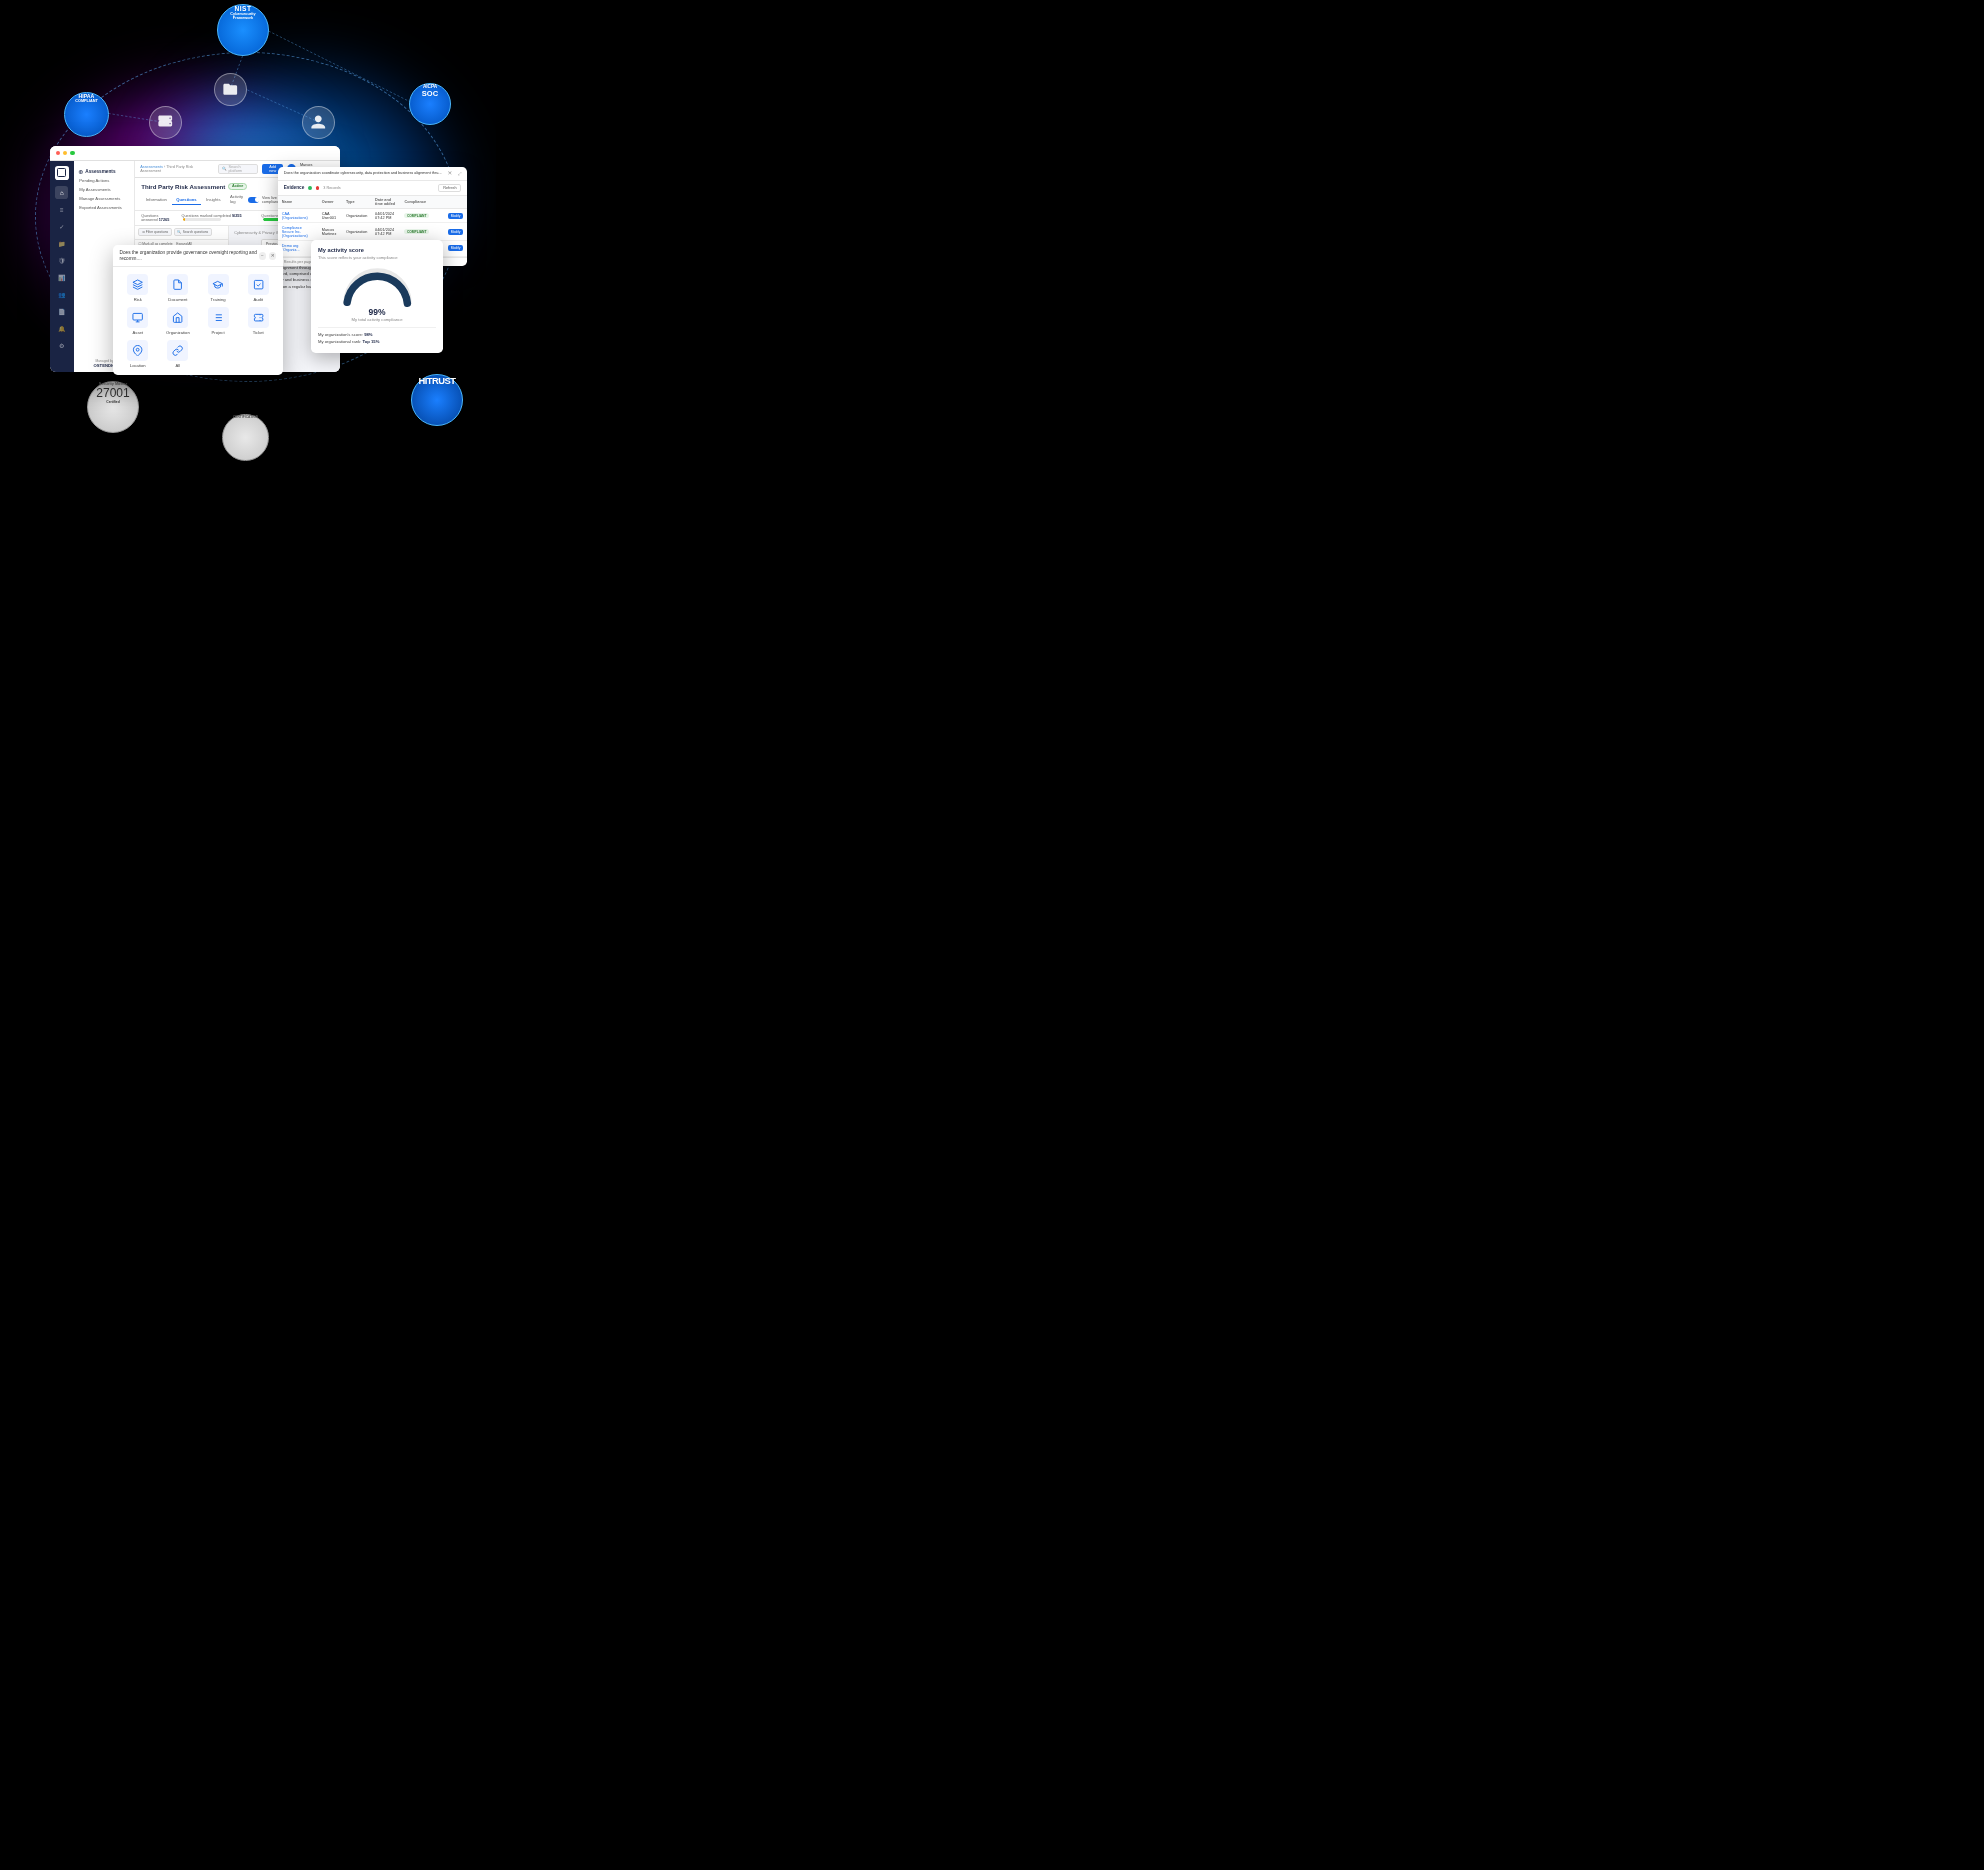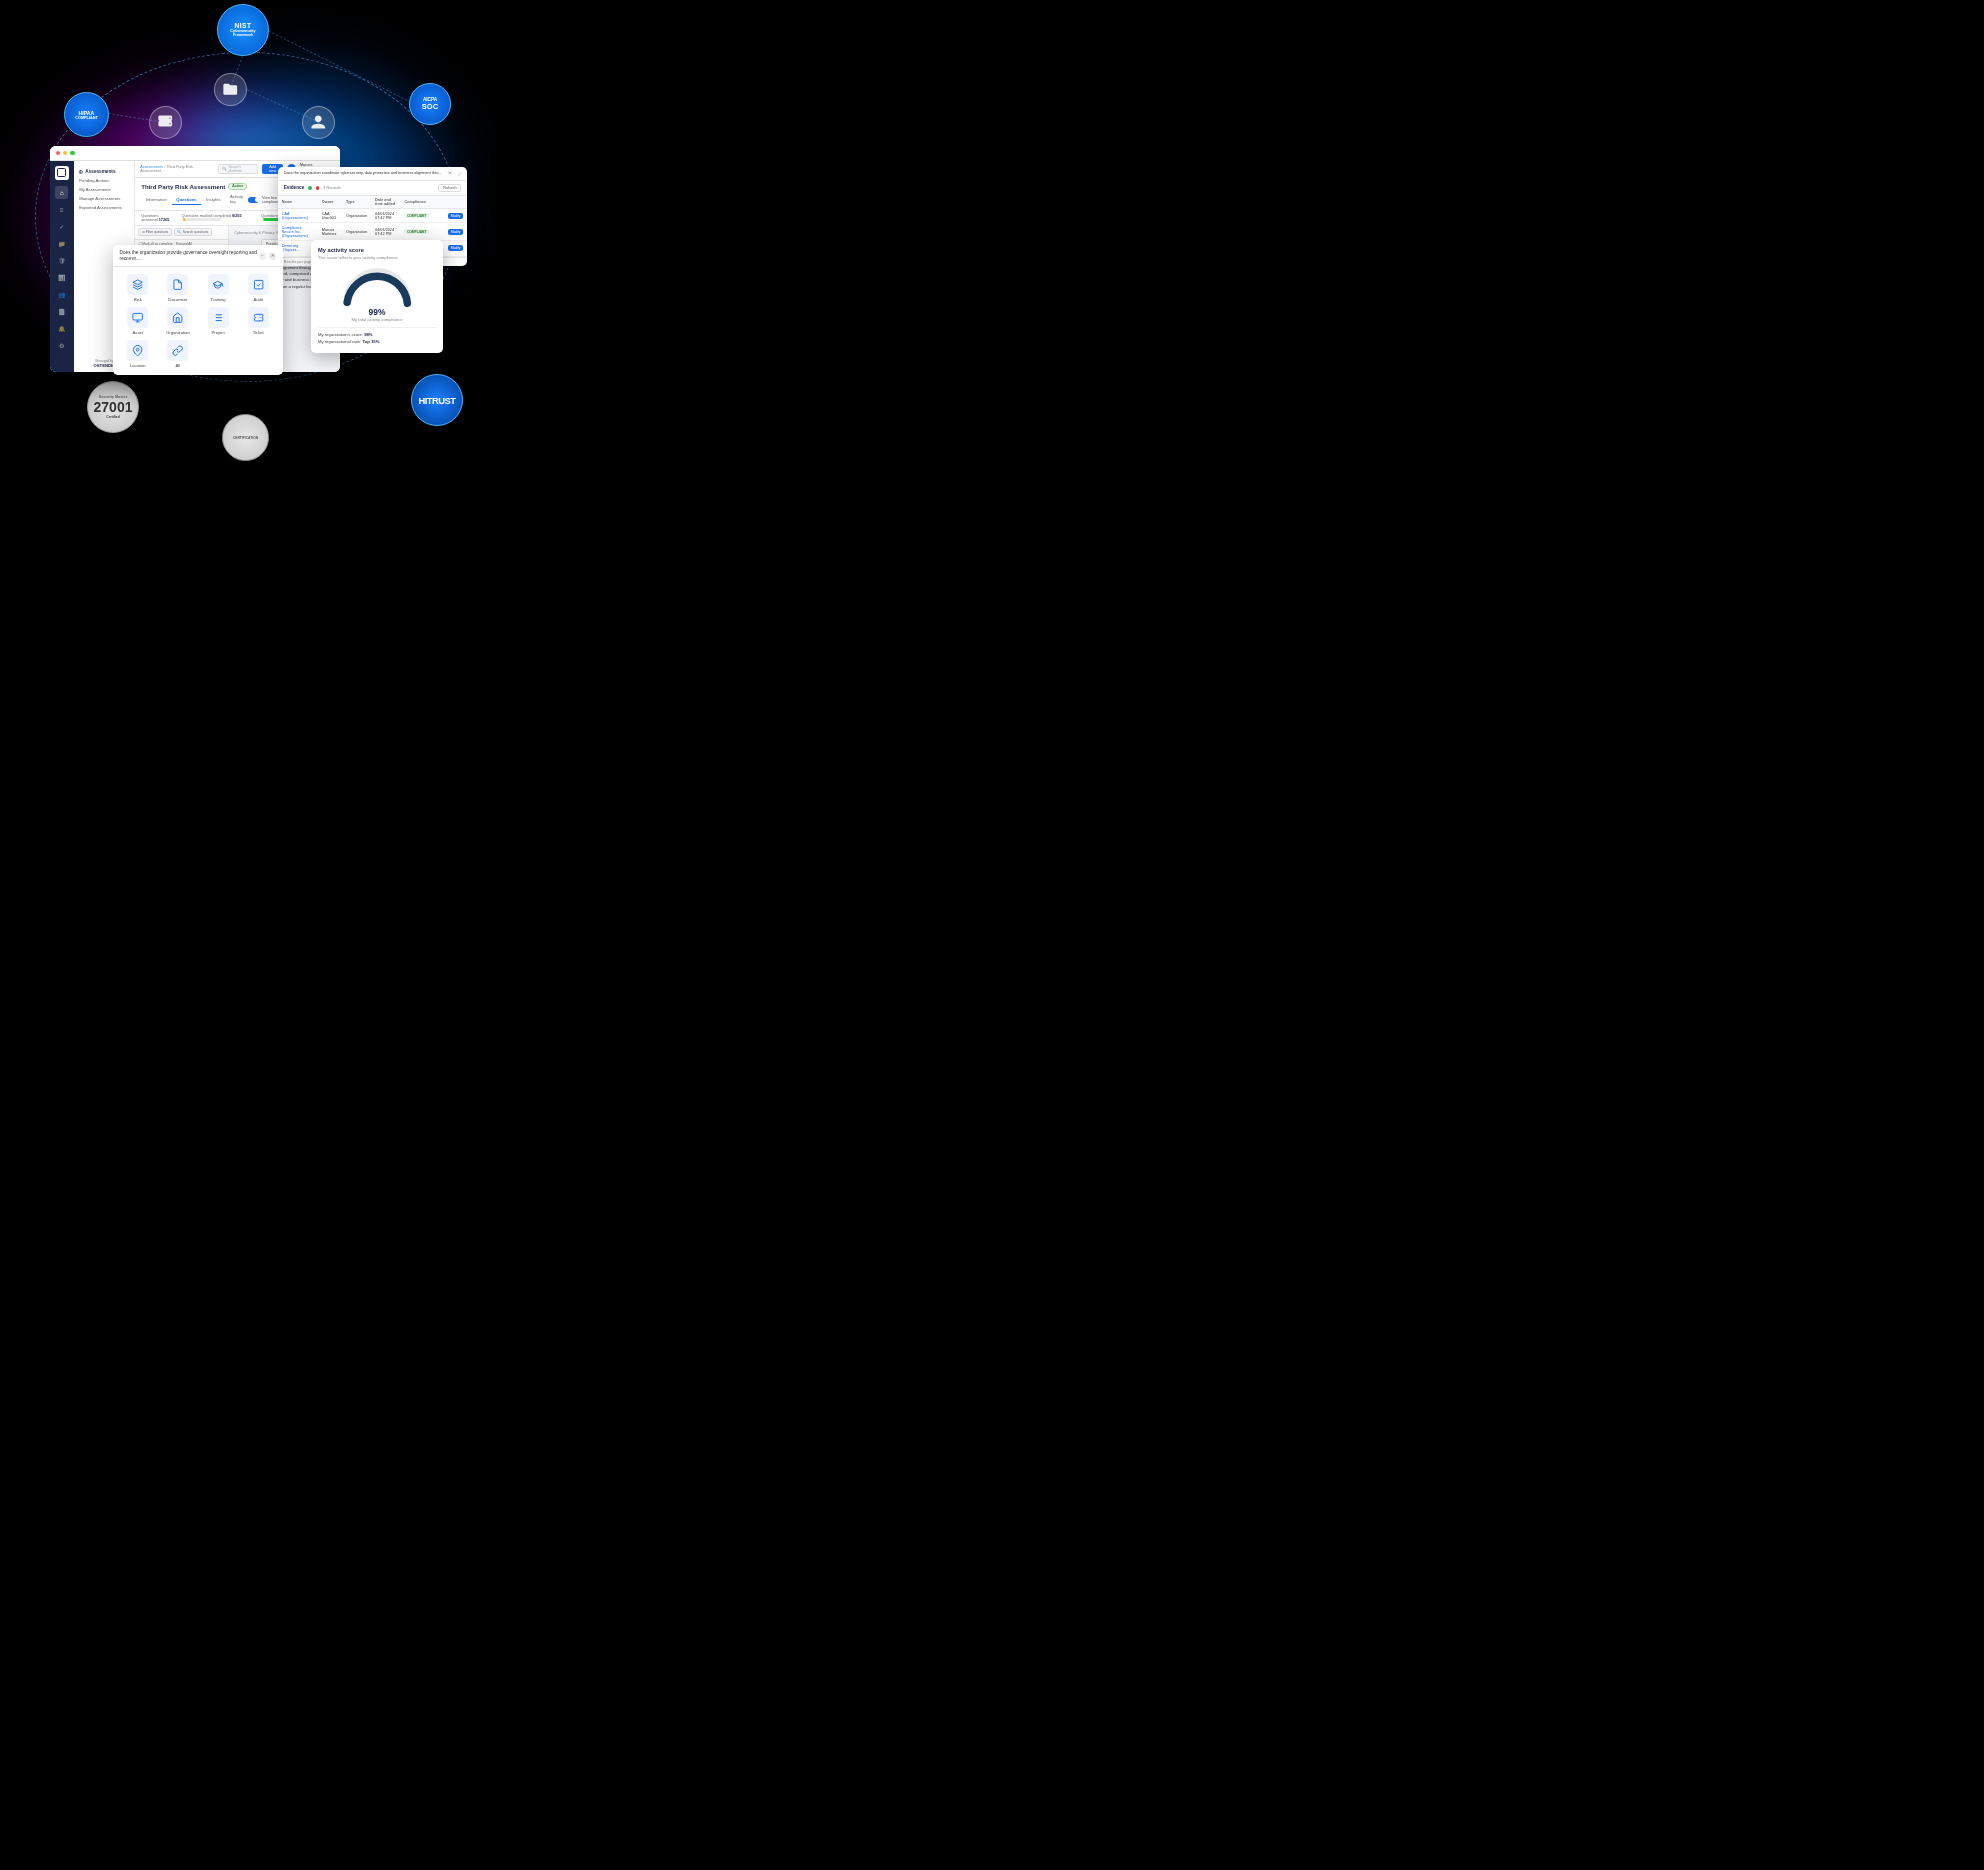--- a/index.html
+++ b/index.html
@@ -43,21 +43,21 @@
       border-radius: 50%;
     }
 
     
     .badge {
       position: absolute;
       border-radius: 50%;
       display: flex;
       flex-direction: column;
       align-items: center;
-      justify-content: center;
+      justify-content: flex-start;
       text-align: center;
       font-weight: 700;
       z-index: 10;
     }
 
     .badge-nist {
       width: 52px; height: 52px;
       background: radial-gradient(circle, #1a8fff 0%, #005bcc 100%);
       border: 1.4px solid #4ab8ff;
       top: 3.8px; left: 217px;
@@ -87,21 +87,21 @@
     .badge-aicpa .aicpa-title { font-size: 4.7px; font-weight: 900; }
 
     .badge-iso {
       width: 52px; height: 52px;
       background: radial-gradient(circle, #e8e8e8 0%, #c0c0c0 100%);
       border: 1.4px solid #a0a0a0;
       bottom: 35px; left: 87px;
       color: #333;
       font-size: 3.8px;
     }
-    .badge-iso .iso-title { font-size: 14px; font-weight: 700; color: #333; }
+    .badge-iso .iso-title { font-size: 12px; font-weight: 400; color: #333; }
     .badge-iso .iso-sub { font-size: 3.3px; }
 
     .badge-hitrust {
       width: 52px; height: 52px;
       background: radial-gradient(circle, #1a7fff 0%, #003f99 100%);
       border: 1.4px solid #4ab8ff;
       bottom: 42px; right: 33px;
       color: white;
       font-size: 4.2px;
     }

